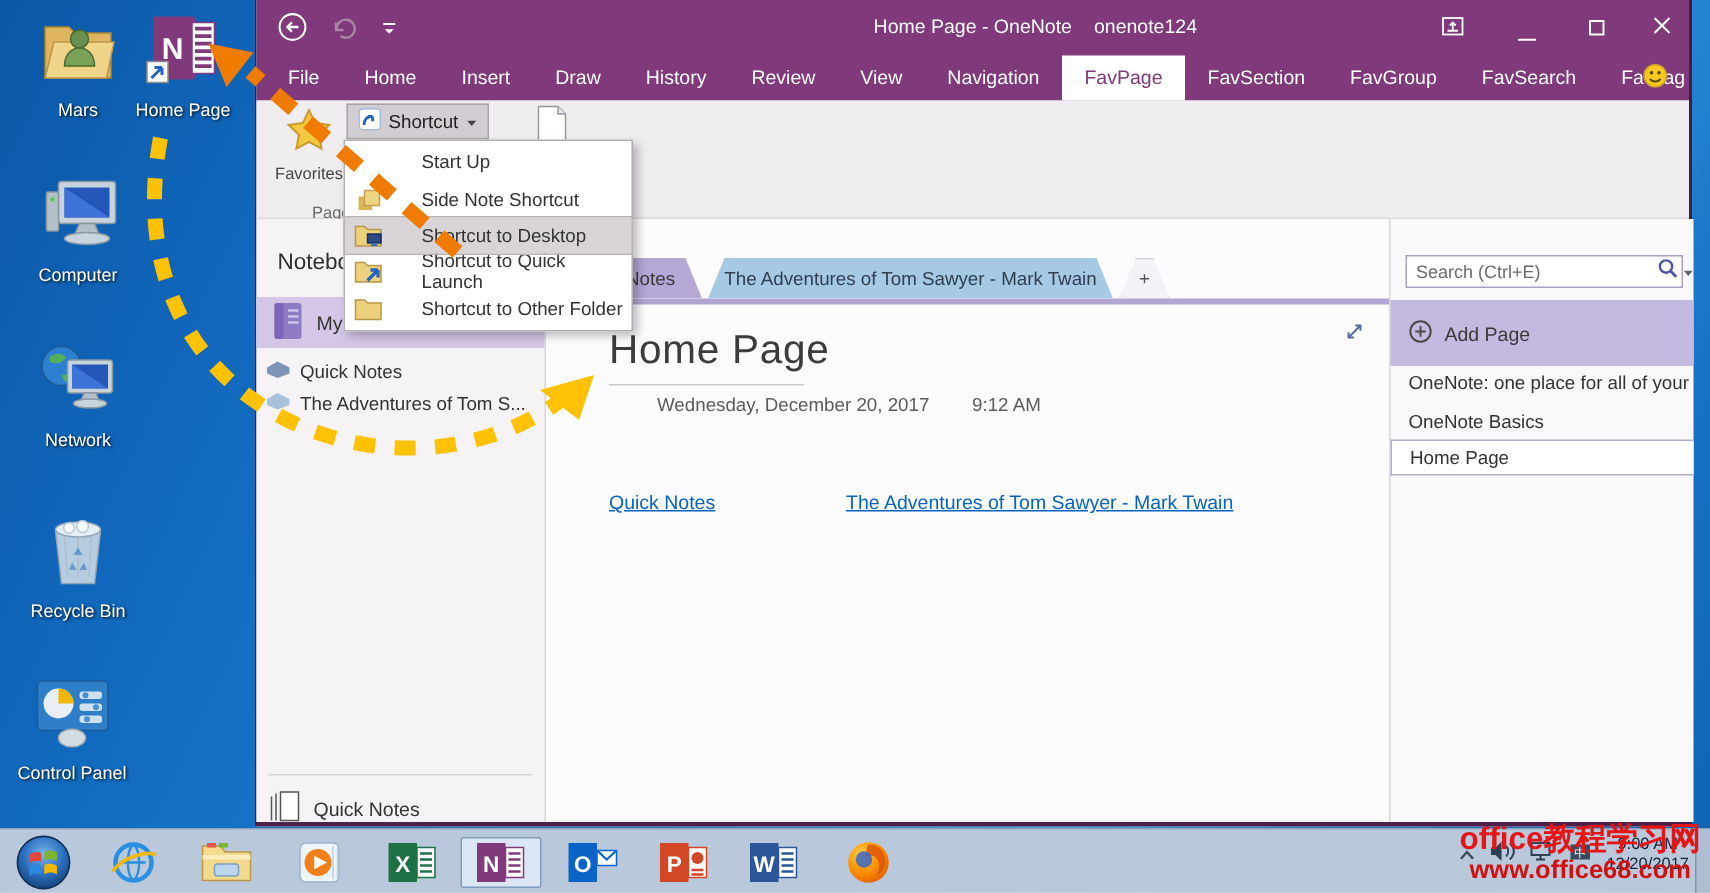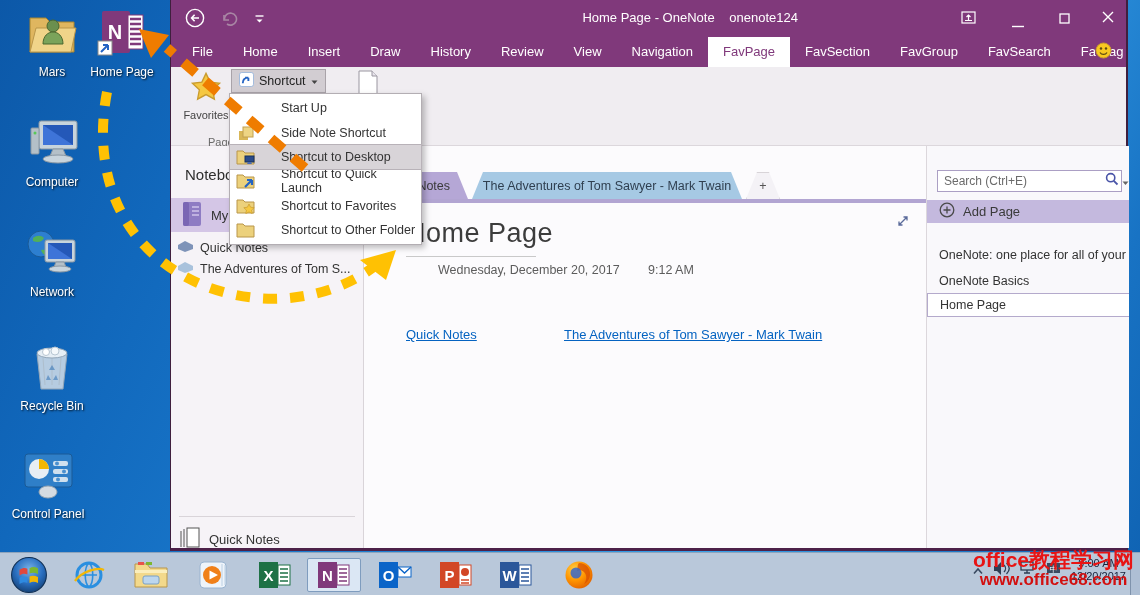--- a/index.html
+++ b/index.html
@@ -53,21 +53,21 @@
   .page-title { position:absolute; left:42px; top:72px; font-size:27px; font-weight:300; color:#3c3c3c; letter-spacing:.5px; }
   .title-rule { position:absolute; left:42px; top:110px; width:130px; height:1px; background:#c9c9c9; }
   .page-date { position:absolute; top:117px; font-size:12.5px; color:#5c5c5c;margin-left:32px; }
   .page-link { position:absolute; top:181px; font-size:13px; color:#0563c1; text-decoration:underline; }
   .expand { position:absolute; right:16px; top:68px; }
 
   .right-pane { position:absolute; left:755px; top:146px; width:203px; bottom:0; background:#f9f8fb; border-left:1px solid #dcd7dc; }
   .searchbox { position:absolute; left:10px; top:24px; width:185px; height:22px; background:#fff; border:1px solid #ab9fc4; display:flex; align-items:center; }
   .searchbox input { flex:1; border:none; outline:none; font-size:12px; color:#555; padding:0 6px; font-family:"Liberation Sans",sans-serif; background:transparent; }
   .searchbox input::placeholder { color:#6b6b6b; opacity:1; }
-  .addpage { position:absolute; left:0; right:0; top:54px; height:23px; background:#c4b9de; display:flex; align-items:center; gap:8px; padding-left:12px; font-size:13px; color:#3a3a3a; }
+  .addpage { position:absolute; left:0; right:0; top:54px; height:44px; background:#c4b9de; display:flex; align-items:center; gap:8px; padding-left:12px; font-size:13px; color:#3a3a3a; }
   .pg-item { position:absolute; left:0; right:0; padding-left:12px; font-size:12.5px; color:#333; height:22px; display:flex; align-items:center; }
   .pg-item.sel { background:#fff; border:1px solid #b4aacc; border-right:none; }
 
   
   #taskbar { position:absolute; left:0; bottom:0; width:1140px; height:43px; background:#b9c8da; border-top:1px solid #8ea4bc; }
   .tb-ico { position:absolute; top:5px; width:38px; height:34px; display:flex; align-items:center; justify-content:center; }
   .tb-ico.active { background:#dbe7f4; border:1px solid #7f9cbe; border-radius:2px; }
   .tray { position:absolute; right:14px; top:4px; display:flex; align-items:center; gap:9px; }
   .clock { font-size:11px; color:#16223c; text-align:center; line-height:13px; }
   .showdesk { position:absolute; right:0; top:0; width:10px; height:43px; background:#aebfd4; border-left:1px solid #7f93ac; }
@@ -345,27 +345,20 @@
           <path d="M12 14 h3 l1 2 h-5z" fill="#4a6ab0"></path>
         </svg></span>
         <span>Shortcut to Desktop</span>
       </div>
       <div class="mi">
         <span class="mic"><svg width="20" height="17" viewBox="0 0 20 17">
           <path d="M1 3 h6 l2 2 h9 v11 H1z" fill="#ecd17c" stroke="#b9964a"></path>
           <path d="M9 15 L16 8 M16 8 h-5 M16 8 v5" stroke="#2464c4" stroke-width="2.2" fill="none"></path>
         </svg></span>
         <span>Shortcut to Quick Launch</span>
-      </div>
-      <div class="mi">
-        <span class="mic"><svg width="20" height="17" viewBox="0 0 20 17">
-          <path d="M1 3 h6 l2 2 h9 v11 H1z" fill="#ecd17c" stroke="#b9964a"></path>
-          <path d="M13 7 l1.6 3.2 3.6.5-2.6 2.4.6 3.5-3.2-1.7-3.2 1.7.6-3.5-2.6-2.4 3.6-.5z" fill="#f5c842" stroke="#c99b2e" stroke-width=".7"></path>
-        </svg></span>
-        <span>Shortcut to Favorites</span>
       </div>
       <div class="mi">
         <span class="mic"><svg width="20" height="17" viewBox="0 0 20 17">
           <path d="M1 3 h6 l2 2 h9 v11 H1z" fill="#ecd17c" stroke="#b9964a"></path>
         </svg></span>
         <span>Shortcut to Other Folder</span>
       </div>
     </div>
   </div>
 

